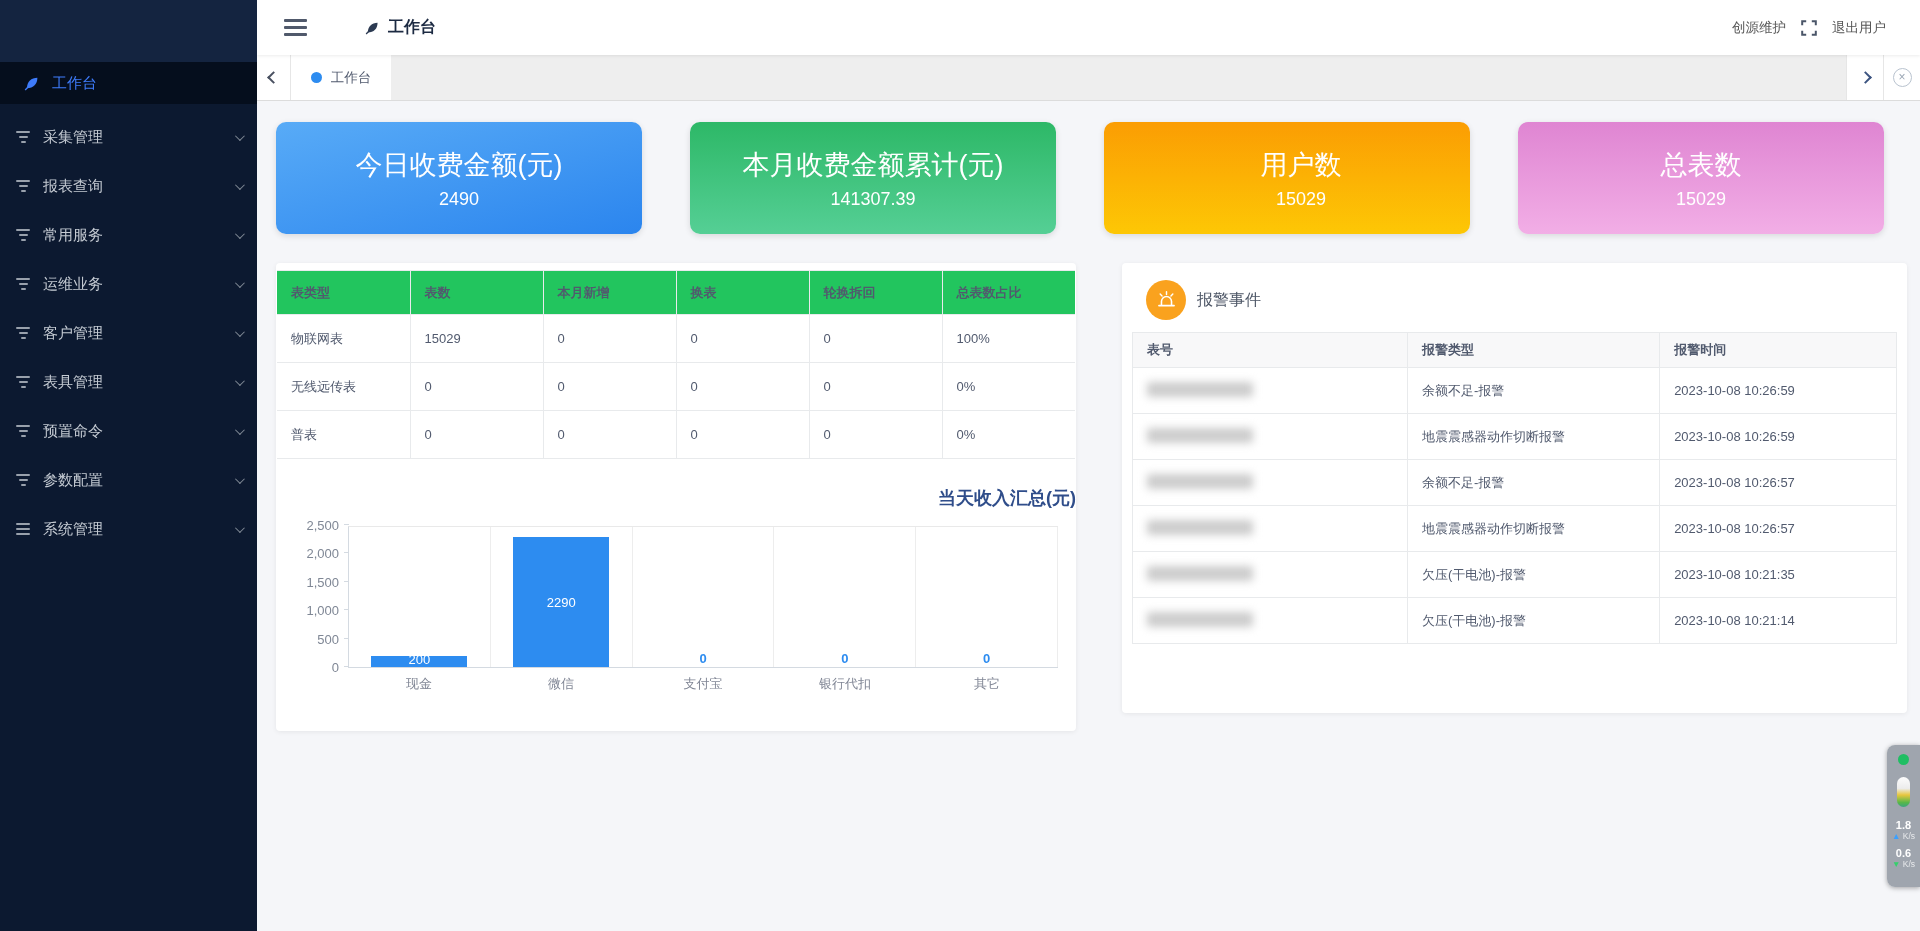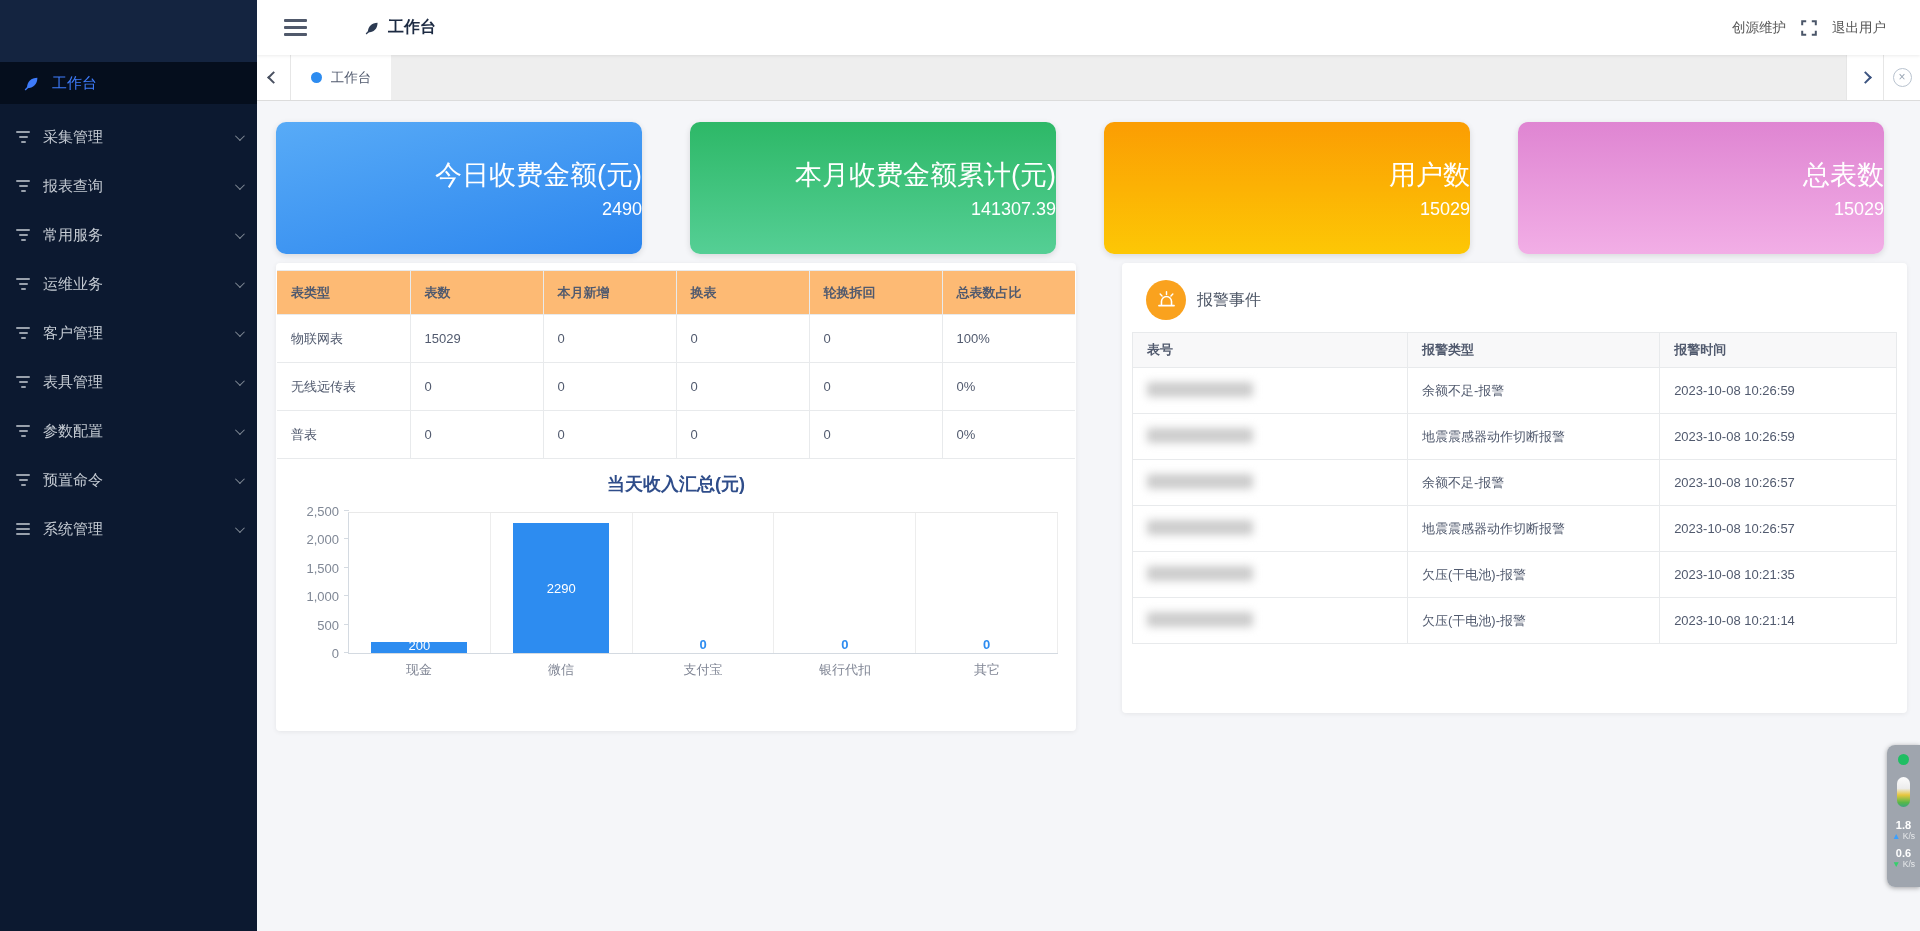--- a/index.html
+++ b/index.html
@@ -56,46 +56,46 @@
   .tab-dot { width:11px; height:11px; border-radius:50%; background:#2d8cf0; }
   .tab-fill { flex:1; }
   .tab-close-box { width:37px; background:#fff; border-left:1px solid #e6e6e6; display:flex; align-items:center; justify-content:center; cursor:pointer; }
   .circle-x { width:19px; height:19px; border:1px solid #b9c3cf; border-radius:50%; color:#9aa6b4; font-size:12px; line-height:17px; text-align:center; }
 
   
   .main { position:absolute; left:257px; top:102px; right:0; bottom:0; }
 
   .cards { position:absolute; left:19px; top:20px; display:flex; gap:48px; }
   .card {
-    width:366px; height:132px; border-radius:10px; color:#fff; text-align:right;
+    width:366px; height:112px; border-radius:10px; color:#fff; text-align:center;
     display:flex; flex-direction:column; justify-content:center; gap:6px;
     box-shadow:0 2px 6px rgba(0,0,0,.12); cursor:pointer;
   }
   .card-title { font-size:27px; }
   .card-value { font-size:18px; }
   .card-blue   { background:linear-gradient(165deg,#58abf7,#2b85ee); }
   .card-green  { background:linear-gradient(180deg,#2db867,#55cf95); }
   .card-orange { background:linear-gradient(180deg,#fb9d03,#fdc705);padding-left:28px; }
   .card-pink   { background:linear-gradient(180deg,#df85d2,#f2aee6); }
 
   .panel { position:absolute; background:#fff; border-radius:4px; box-shadow:0 1px 5px rgba(0,0,0,.07); }
   .panel-left  { left:19px;  top:161px; width:800px; height:468px; }
   .panel-right { left:865px; top:161px; width:785px; height:450px; }
 
   
   .meter-table { width:calc(100% - 2px); margin:7px 1px 0; border-collapse:collapse; table-layout:fixed; font-size:13px; color:#515a6e; }
   .meter-table th {
-    height:44px; background:#fdba74; text-align:left; padding-left:14px; font-weight:bold;
+    height:44px; background:#22c55e; text-align:left; padding-left:14px; font-weight:bold;
     border-top:1px solid #e8eaec; border-bottom:1px solid #e8eaec;margin-top:28px;
   }
   .meter-table td { height:48px; padding-left:14px; border-bottom:1px solid #e8eaec; }
   .meter-table th:not(:last-child), .meter-table td:not(:last-child){ border-right:1px solid #e8eaec; }
 
   
-  .chart-title { text-align:center; margin-top:13px; font-size:18px; font-weight:bold; color:#2f4d8a; }
+  .chart-title { text-align:right; margin-top:27px; font-size:18px; font-weight:bold; color:#2f4d8a; }
   .chart-wrap { position:relative; margin:16px 18px 0 72px; }
   .chart-plot {
     position:relative; height:142px;
     border-left:1px solid #d4dae1; border-bottom:1px solid #d4dae1; border-top:1px solid #e9e9e9;
     display:flex;
   }
   .chart-col { flex:1; position:relative; border-right:1px solid #ededed; }
   .chart-bar { position:absolute; bottom:0; left:50%; transform:translateX(-50%); width:96px; background:#2d8cf0; }
   .bar-label { position:absolute; left:0; right:0; text-align:center; font-size:13px; }
   .bar-label.inside { color:#fff; }
@@ -200,30 +200,30 @@
         </span>
       <span>表具管理</span>
       <span class="chev"></span>
     </div>
     <div class="side-item">
       <span class="funnel">
           <i></i>
           <i></i>
           <i></i>
         </span>
+      <span>预置命令</span>
+      <span class="chev"></span>
+    </div>
+    <div class="side-item">
+      <span class="funnel">
+          <i></i>
+          <i></i>
+          <i></i>
+        </span>
       <span>参数配置</span>
-      <span class="chev"></span>
-    </div>
-    <div class="side-item">
-      <span class="funnel">
-          <i></i>
-          <i></i>
-          <i></i>
-        </span>
-      <span>预置命令</span>
       <span class="chev"></span>
     </div>
     <div class="side-item">
       <span class="funnel bars">
           <i></i>
           <i></i>
           <i></i>
         </span>
       <span>系统管理</span>
       <span class="chev"></span>

